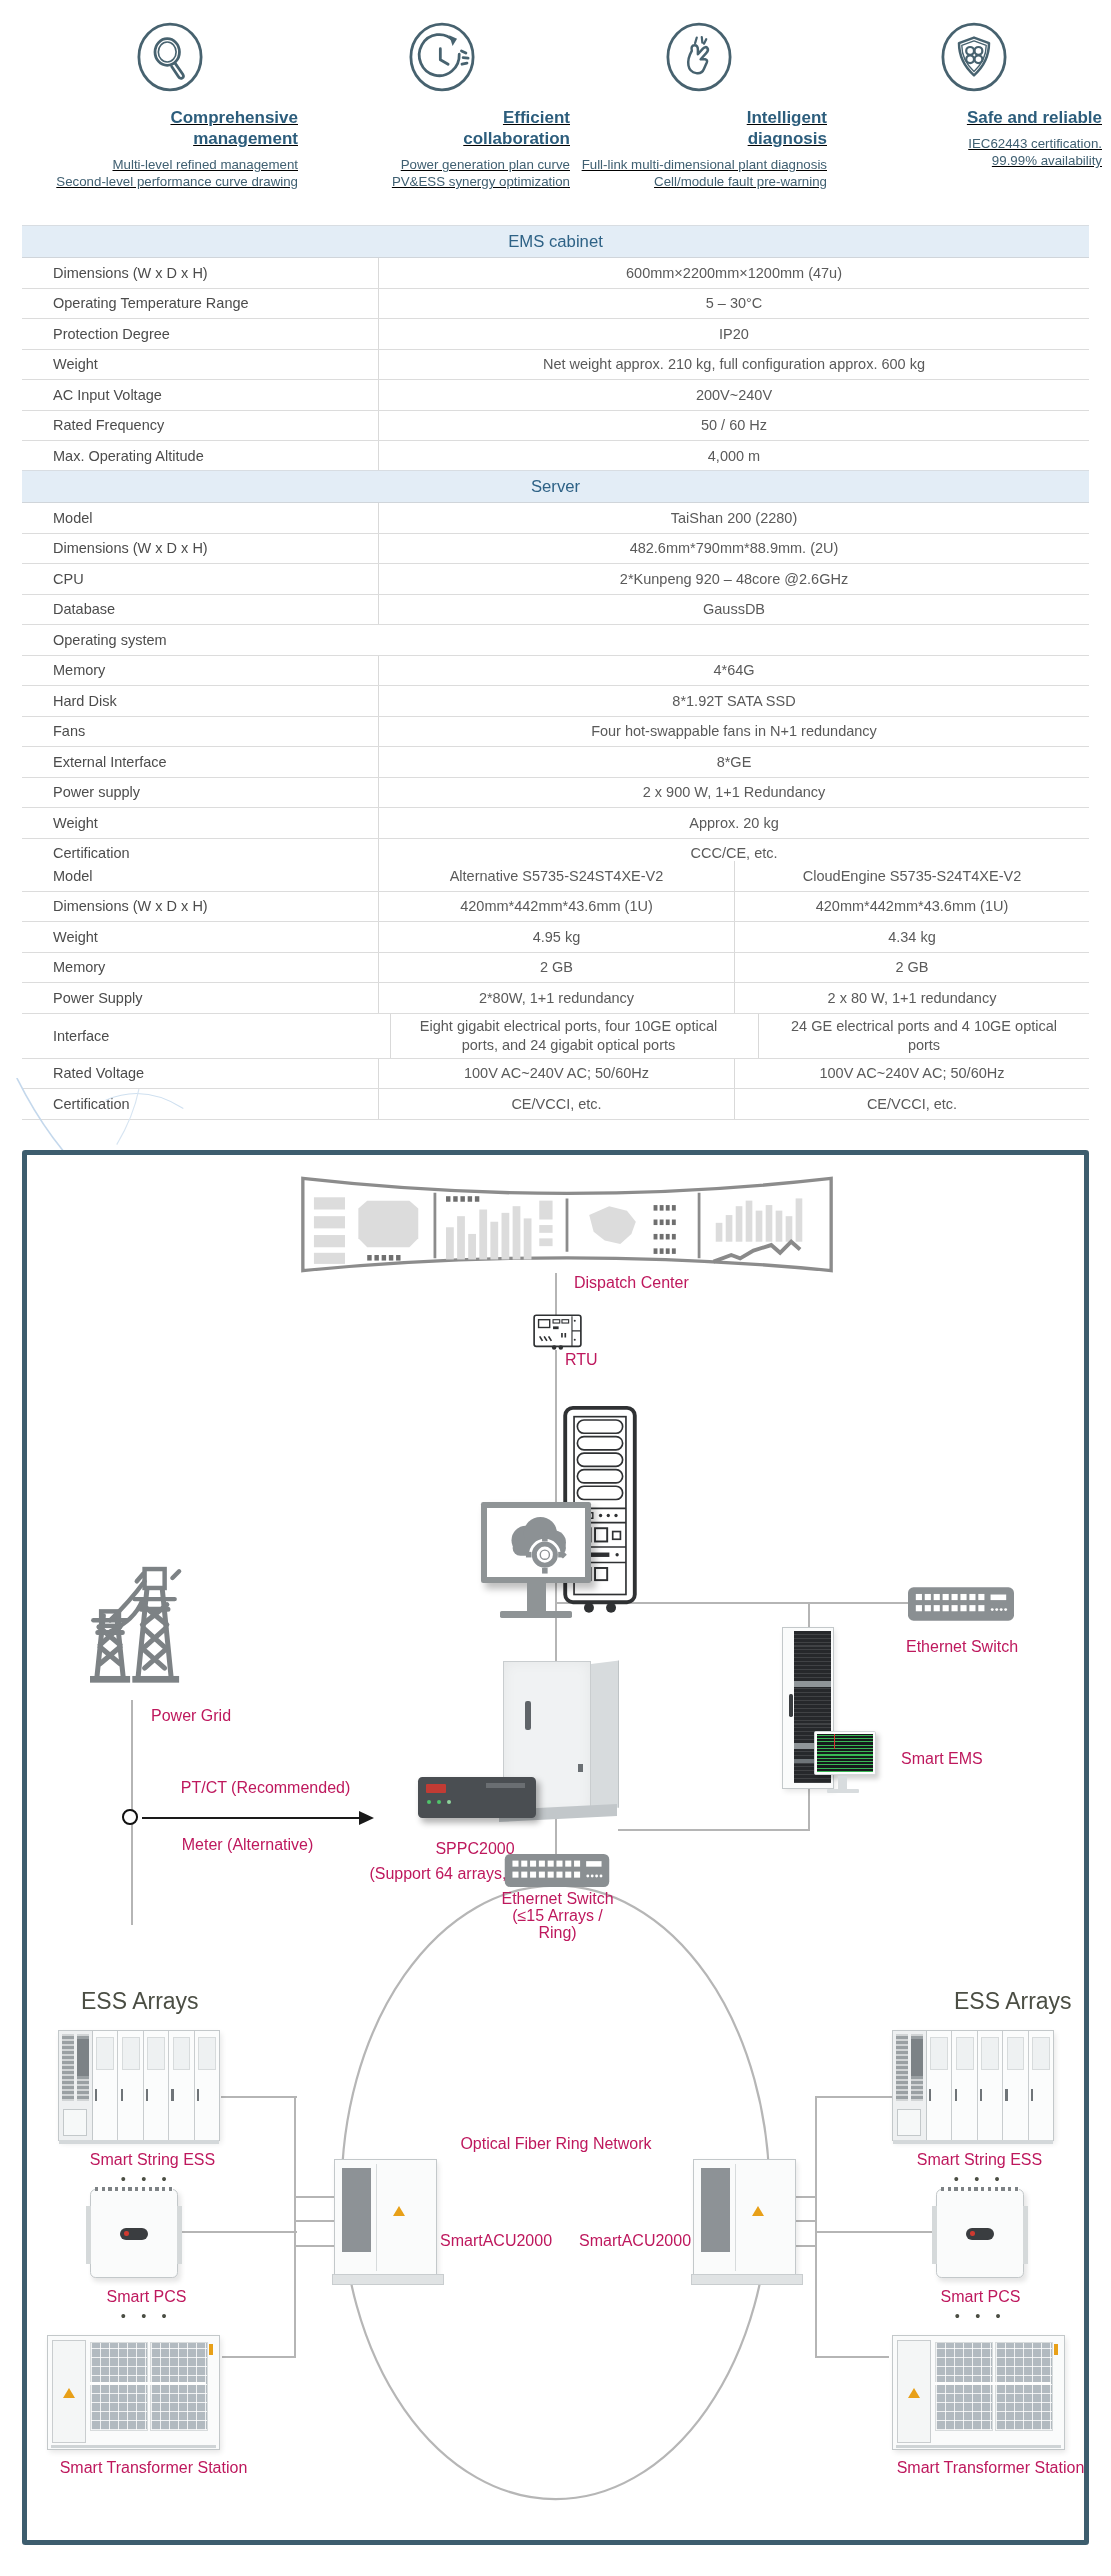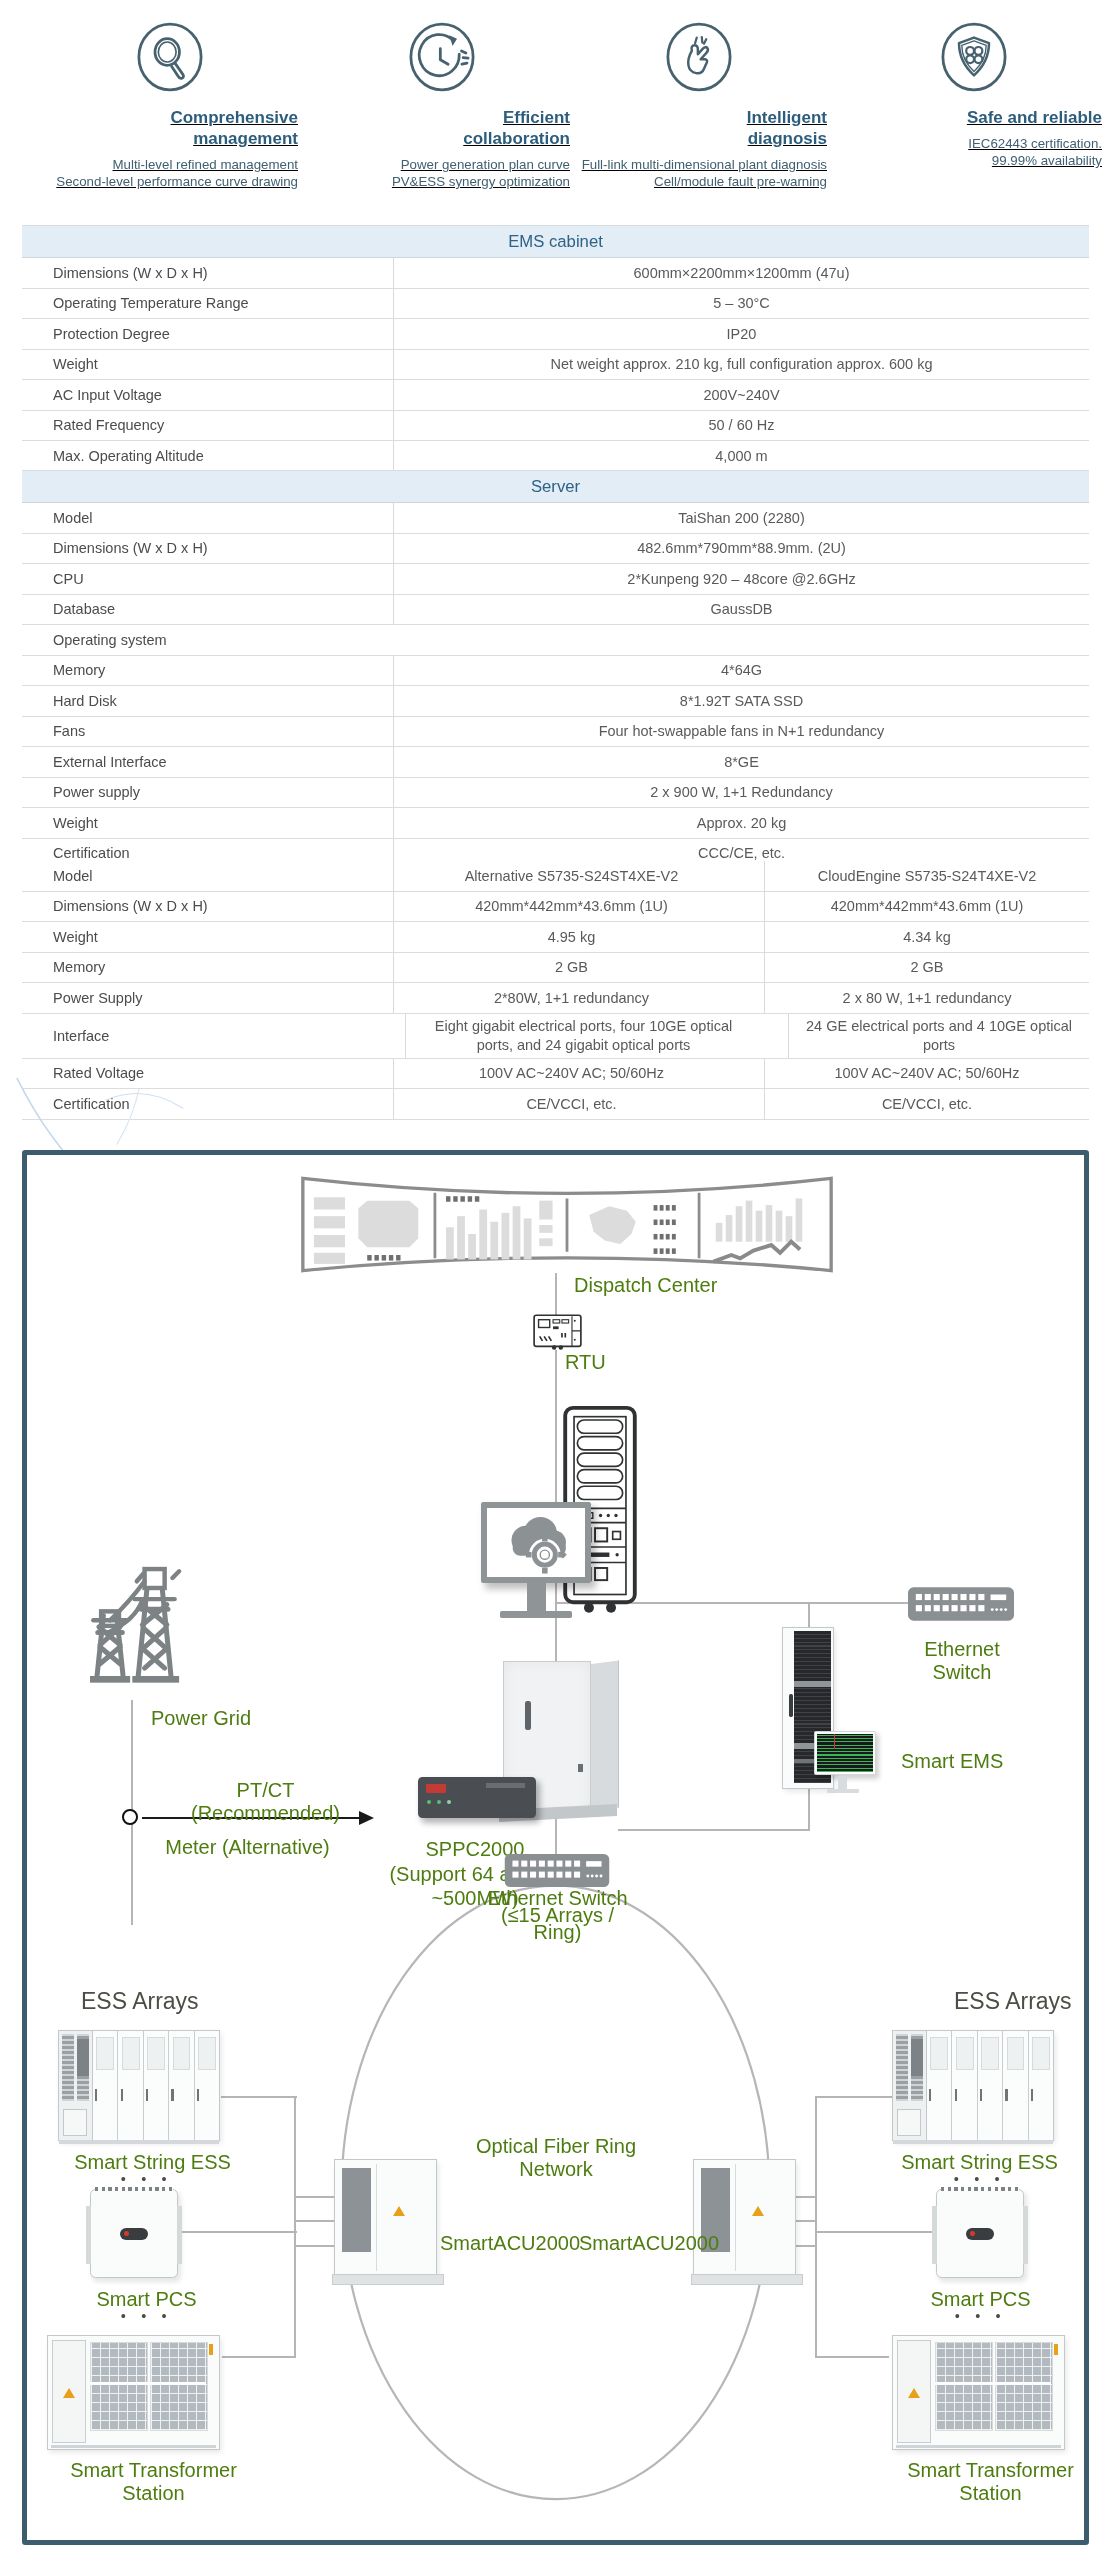--- a/index.html
+++ b/index.html
@@ -17,27 +17,27 @@
   
   .spec-table{position:absolute;left:22px;width:1067px;}
   .tbl-header{height:31px;display:flex;align-items:center;justify-content:center;
     background:#e3edf6;border-top:0.6px solid #d8dde2;border-bottom:0.6px solid #d0d5da;
     font-size:16.7px;color:#2e6286;}
   .row{display:flex;height:29.5px;border-bottom:0.6px solid #dcdcdc;background:#fff;}
   .row.tall{height:44px;gap:12px;}
   .cl{width:356px;display:flex;align-items:center;padding-left:31px;box-sizing:border-box;
     font-size:14.5px;color:#4c4c4c;}
   .cv{flex:1;display:flex;align-items:center;justify-content:center;text-align:center;
-    font-size:14.5px;color:#5a5a5a;border-left:0.6px solid #d9d9d9;line-height:18.3px;padding:0 16.7px;margin-left:15px;}
+    font-size:14.5px;color:#5a5a5a;border-left:0.6px solid #d9d9d9;line-height:18.3px;padding:0 16.7px;}
   .cv.half{flex:0 0 356px;box-sizing:border-box;}
   
   .diagram-frame{position:absolute;left:22px;top:1150px;width:1067px;height:1395px;
     box-sizing:border-box;border:5.6px solid #3d5d6e;border-radius:3.3px;background:#fff;}
   .dline{position:absolute;background:#b5b5b5;}
-  .dlabel{position:absolute;font-size:20px;color:#4d7c0f;white-space:pre-line;}
+  .dlabel{position:absolute;font-size:16px;color:#be185d;white-space:pre-line;}
   .dlabel.center{text-align:center;}
   .ess-heading{position:absolute;font-size:23px;color:#4b4e44;}
   .dots{position:absolute;font-size:14.5px;letter-spacing:5.6px;color:#4b4e44;text-align:center;}
   
   .devbox{position:absolute;box-sizing:border-box;}
   .white-dev{background:#fafbfb;border:1.1px solid #c3c8ca;box-shadow:2.2px 3.3px 5.6px rgba(0,0,0,0.10);}
   .vent{background:#9aa0a3;
     background-image:repeating-linear-gradient(0deg,rgba(255,255,255,0.55) 0 1.7px,transparent 1.7px 5px);}
   .mesh{background:#b2bac0;
     background-image:repeating-linear-gradient(90deg,rgba(255,255,255,0.8) 0 1.1px,transparent 1.1px 9px),

